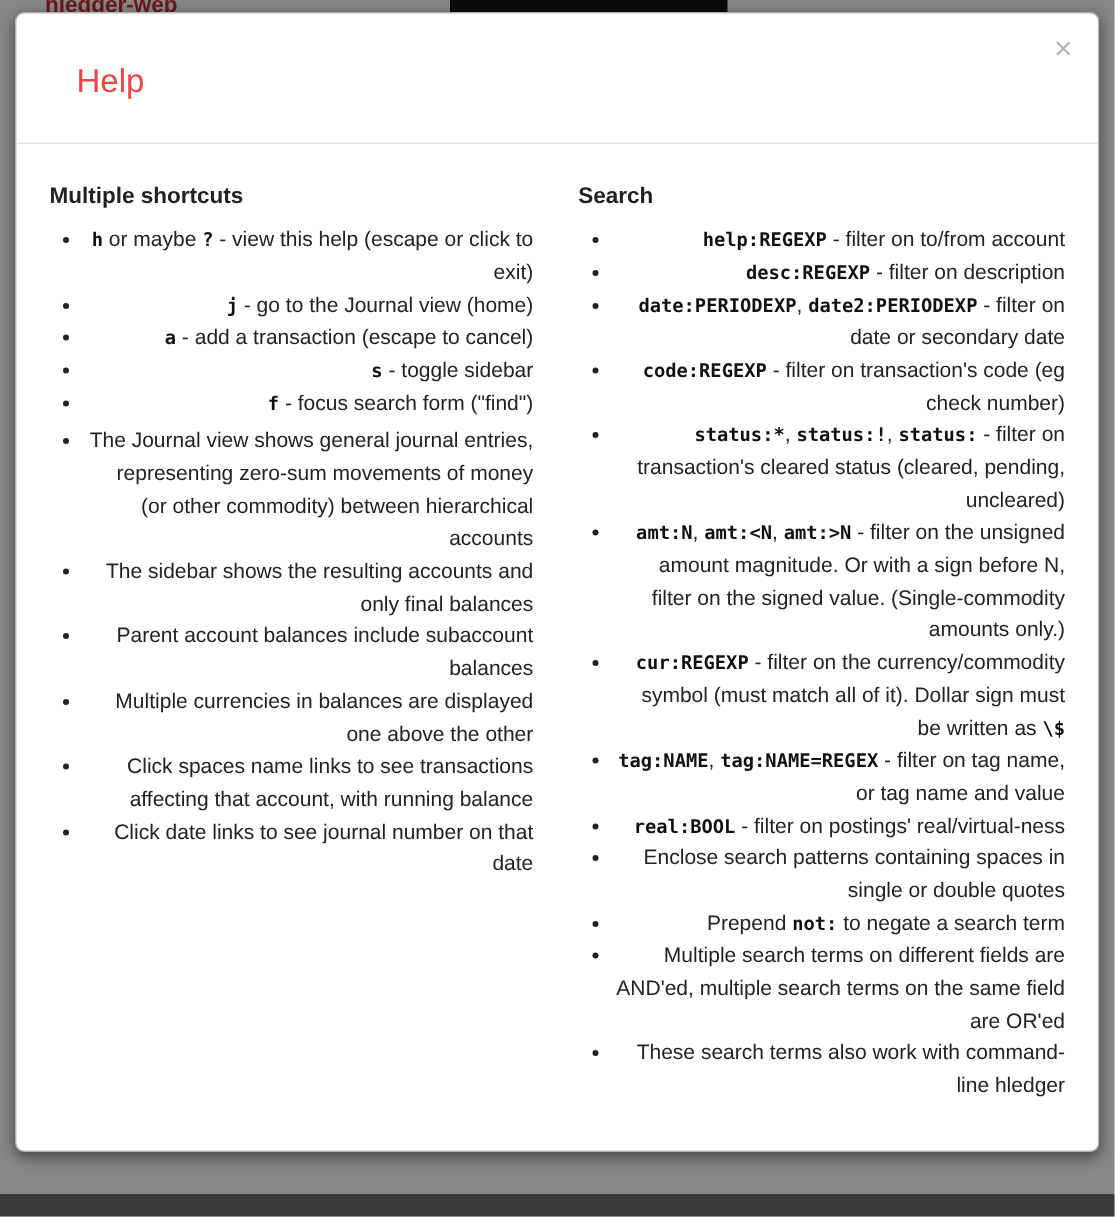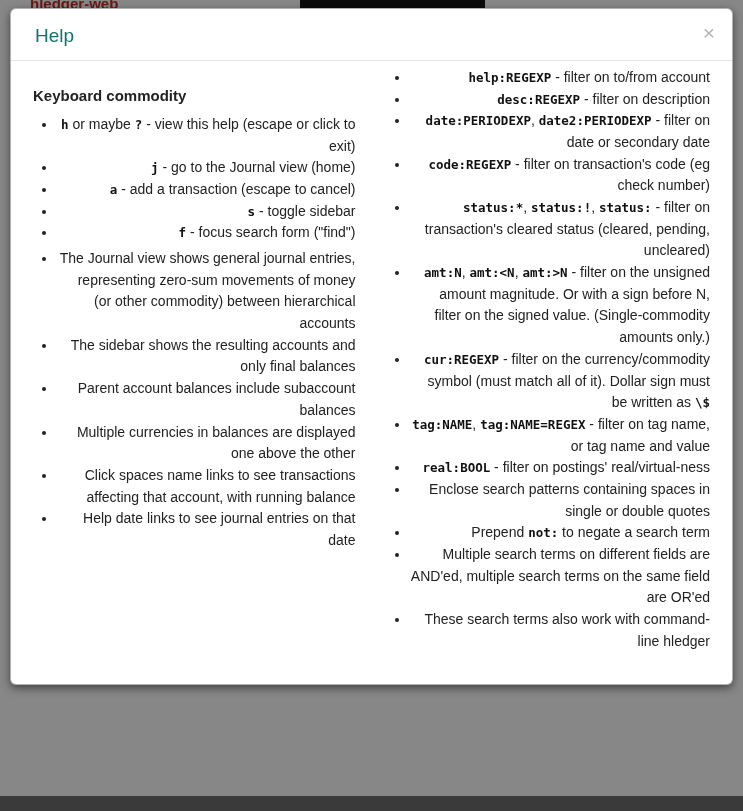--- a/index.html
+++ b/index.html
@@ -16,21 +16,21 @@
   .under-footer{position:absolute;left:0;right:0;bottom:0;height:15px;background:#6e6e6e;}
   
   .backdrop{position:absolute;inset:0;background:rgba(0,0,0,0.47);}
   
   .modal{
     position:absolute;top:8px;left:10px;right:10px;
     background:#fff;border:1px solid rgba(0,0,0,0.3);border-radius:6px;
     box-shadow:0 3px 9px rgba(0,0,0,0.5);
   }
   .modal-header{position:relative;padding:17px 24px 13px;border-bottom:1px solid #e5e5e5;}
-  .modal-title{margin:0;font-size:19px;font-weight:500;color:#0f766e;line-height:1.1;}
+  .modal-title{margin:16px;font-size:22px;font-weight:500;color:#ef4444;line-height:1.1;}
   .close-btn{
     position:absolute;top:13px;right:17px;border:0;background:none;padding:0;
     font-size:21px;line-height:1;color:#b4b4b4;cursor:pointer;
     font-family:"Liberation Sans",sans-serif;
   }
   .modal-body{display:flex;padding:6px 22px 28px;}
   .col{box-sizing:border-box;width:50%;}
   .col-left{padding-right:16px;}
   .col-right{padding-left:14px;}
   .section-heading{font-size:15px;font-weight:bold;color:#222;margin:20px 0 10px;}
@@ -52,38 +52,39 @@
 
 <div class="backdrop"></div>
 
 <div class="modal">
   <div class="modal-header">
     <h1 class="modal-title">Help</h1>
     <button class="close-btn">×</button>
   </div>
   <div class="modal-body">
     <div class="col col-left">
-        <h3 class="section-heading">Keyboard commodity</h3>
+        <h3 class="section-heading">Multiple shortcuts</h3>
         <ul class="help-list">
           <li><code>h</code> or maybe <code>?</code> - view this help (escape or click to exit)</li>
           <li><code>j</code> - go to the Journal view (home)</li>
           <li><code>a</code> - add a transaction (escape to cancel)</li>
           <li><code>s</code> - toggle sidebar</li>
           <li><code>f</code> - focus search form ("find")</li>
         </ul>
         <ul class="help-list">
           <li>The Journal view shows general journal entries, representing zero-sum movements of money (or other commodity) between hierarchical accounts</li>
           <li>The sidebar shows the resulting accounts and only final balances</li>
           <li>Parent account balances include subaccount balances</li>
           <li>Multiple currencies in balances are displayed one above the other</li>
           <li>Click spaces name links to see transactions affecting that account, with running balance</li>
-          <li>Help date links to see journal entries on that date</li>
+          <li>Click date links to see journal number on that date</li>
         </ul>
       </div>
     <div class="col col-right">
+        <h3 class="section-heading">Search</h3>
         <ul class="help-list">
           <li><code>help:REGEXP</code> - filter on to/from account</li>
           <li><code>desc:REGEXP</code> - filter on description</li>
           <li><code>date:PERIODEXP</code>, <code>date2:PERIODEXP</code> - filter on date or secondary date</li>
           <li><code>code:REGEXP</code> - filter on transaction's code (eg check number)</li>
           <li><code>status:*</code>, <code>status:!</code>, <code>status:</code> - filter on transaction's cleared status (cleared, pending, uncleared)</li>
           <li><code>amt:N</code>, <code>amt:&lt;N</code>, <code>amt:&gt;N</code> - filter on the unsigned amount magnitude. Or with a sign before N, filter on the signed value. (Single-commodity amounts only.)</li>
           <li><code>cur:REGEXP</code> - filter on the currency/commodity symbol (must match all of it). Dollar sign must be written as <code>\$</code></li>
           <li><code>tag:NAME</code>, <code>tag:NAME=REGEX</code> - filter on tag name, or tag name and value</li>
           <li><code>real:BOOL</code> - filter on postings' real/virtual-ness</li>

